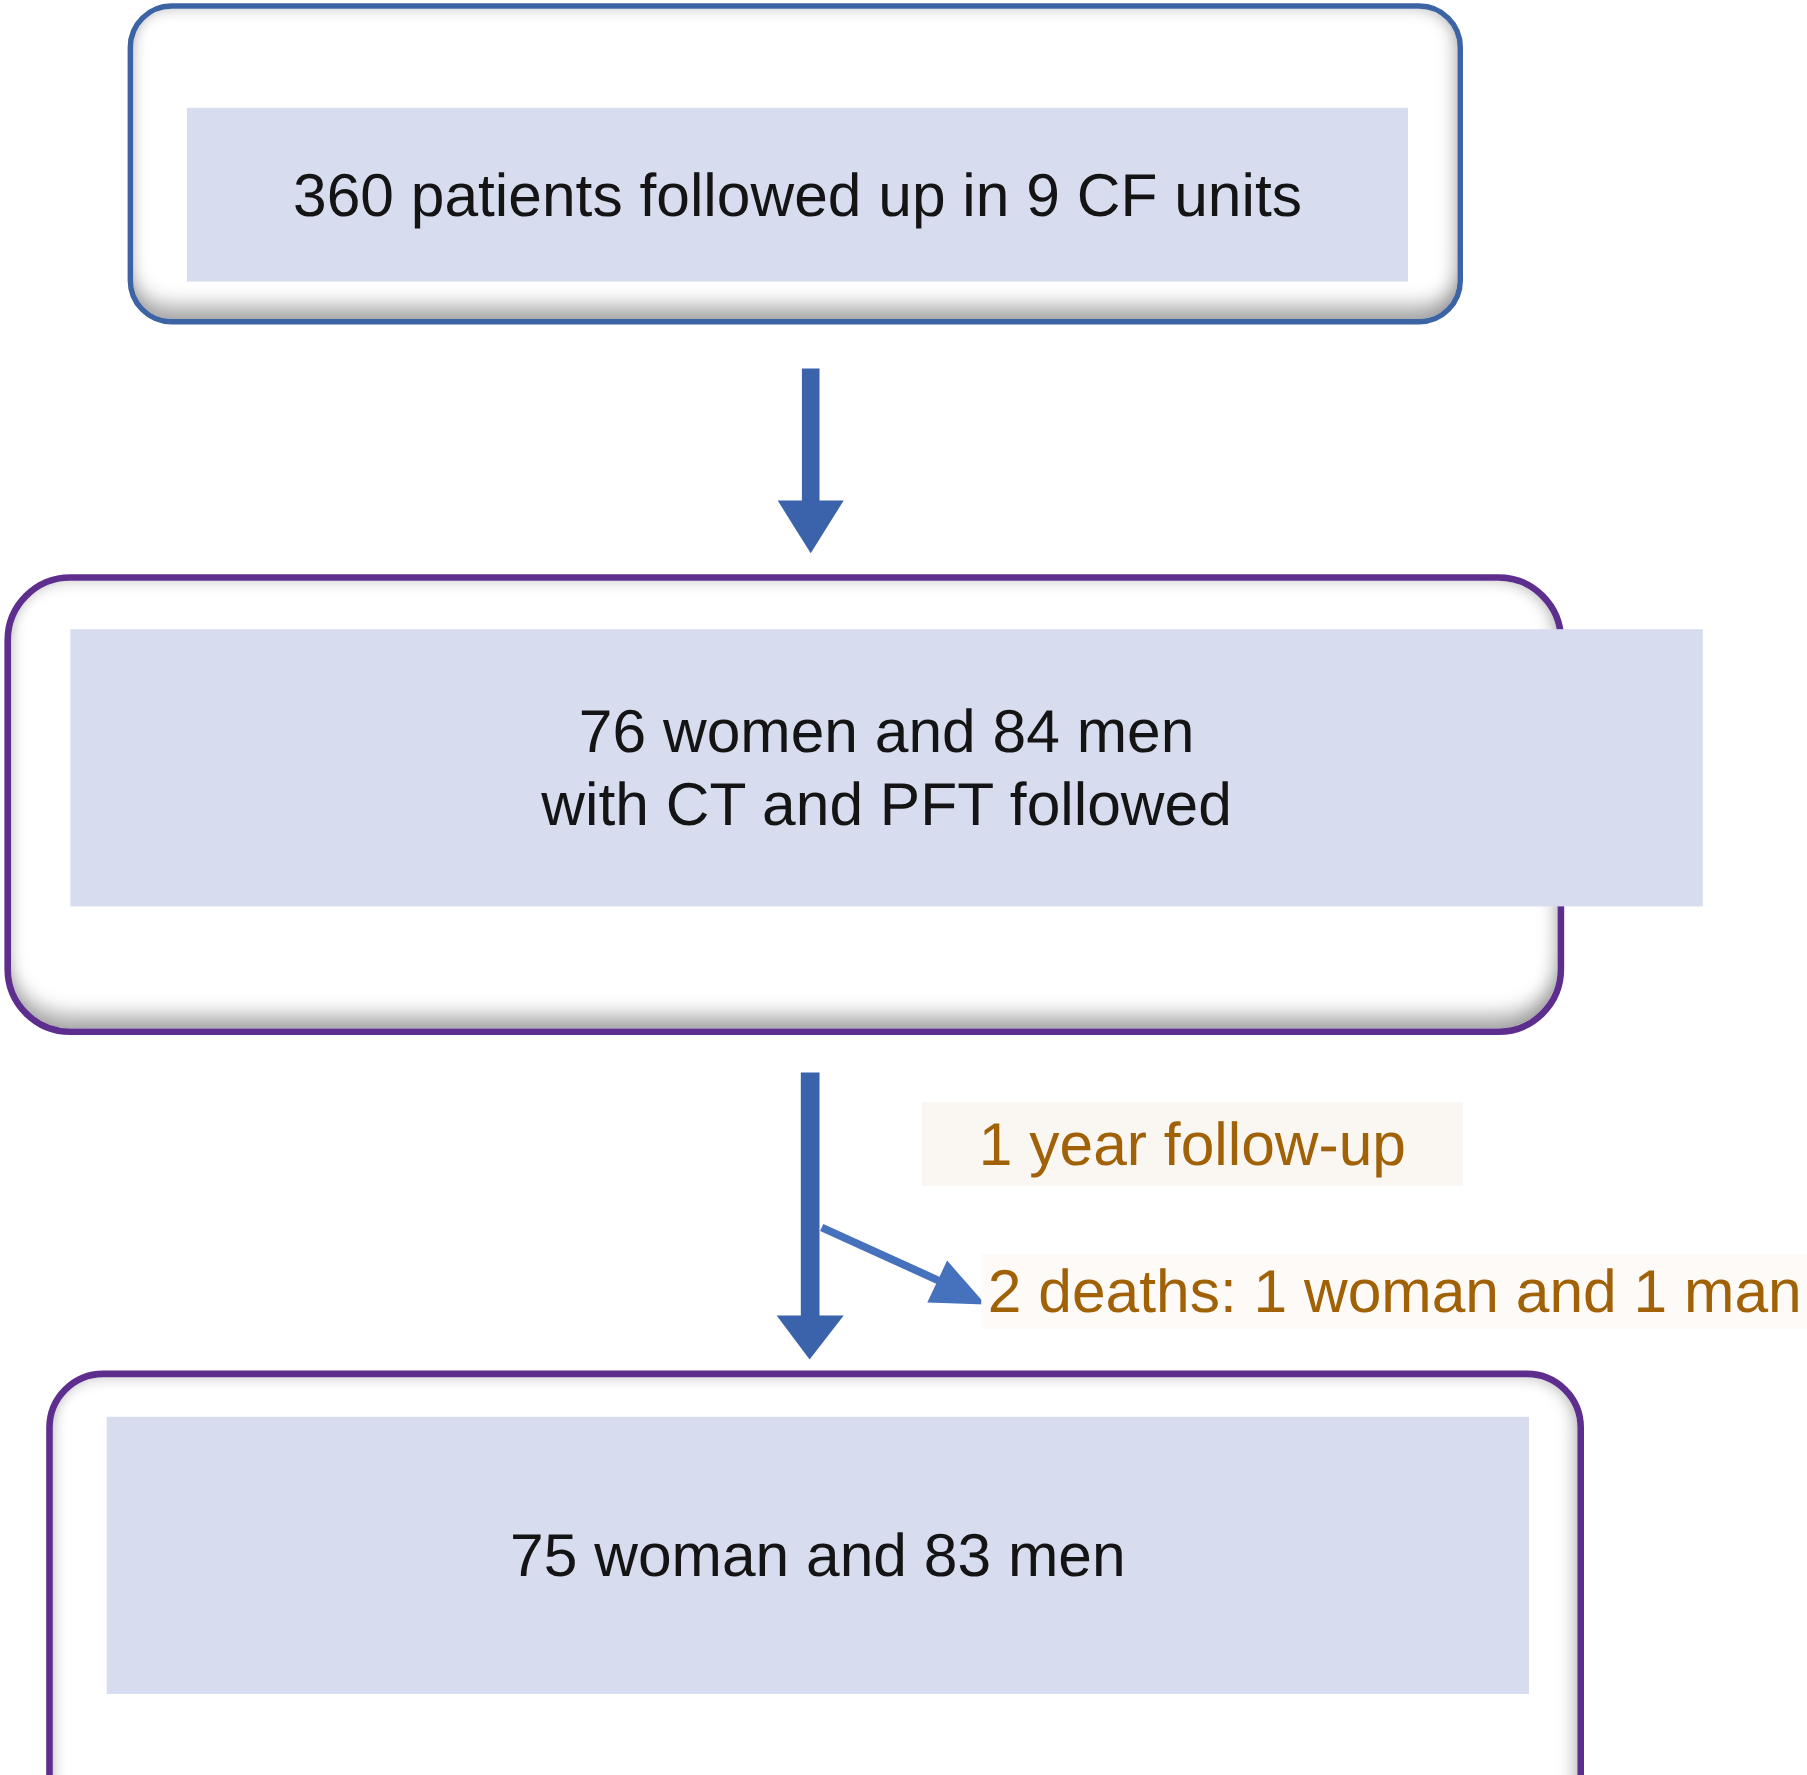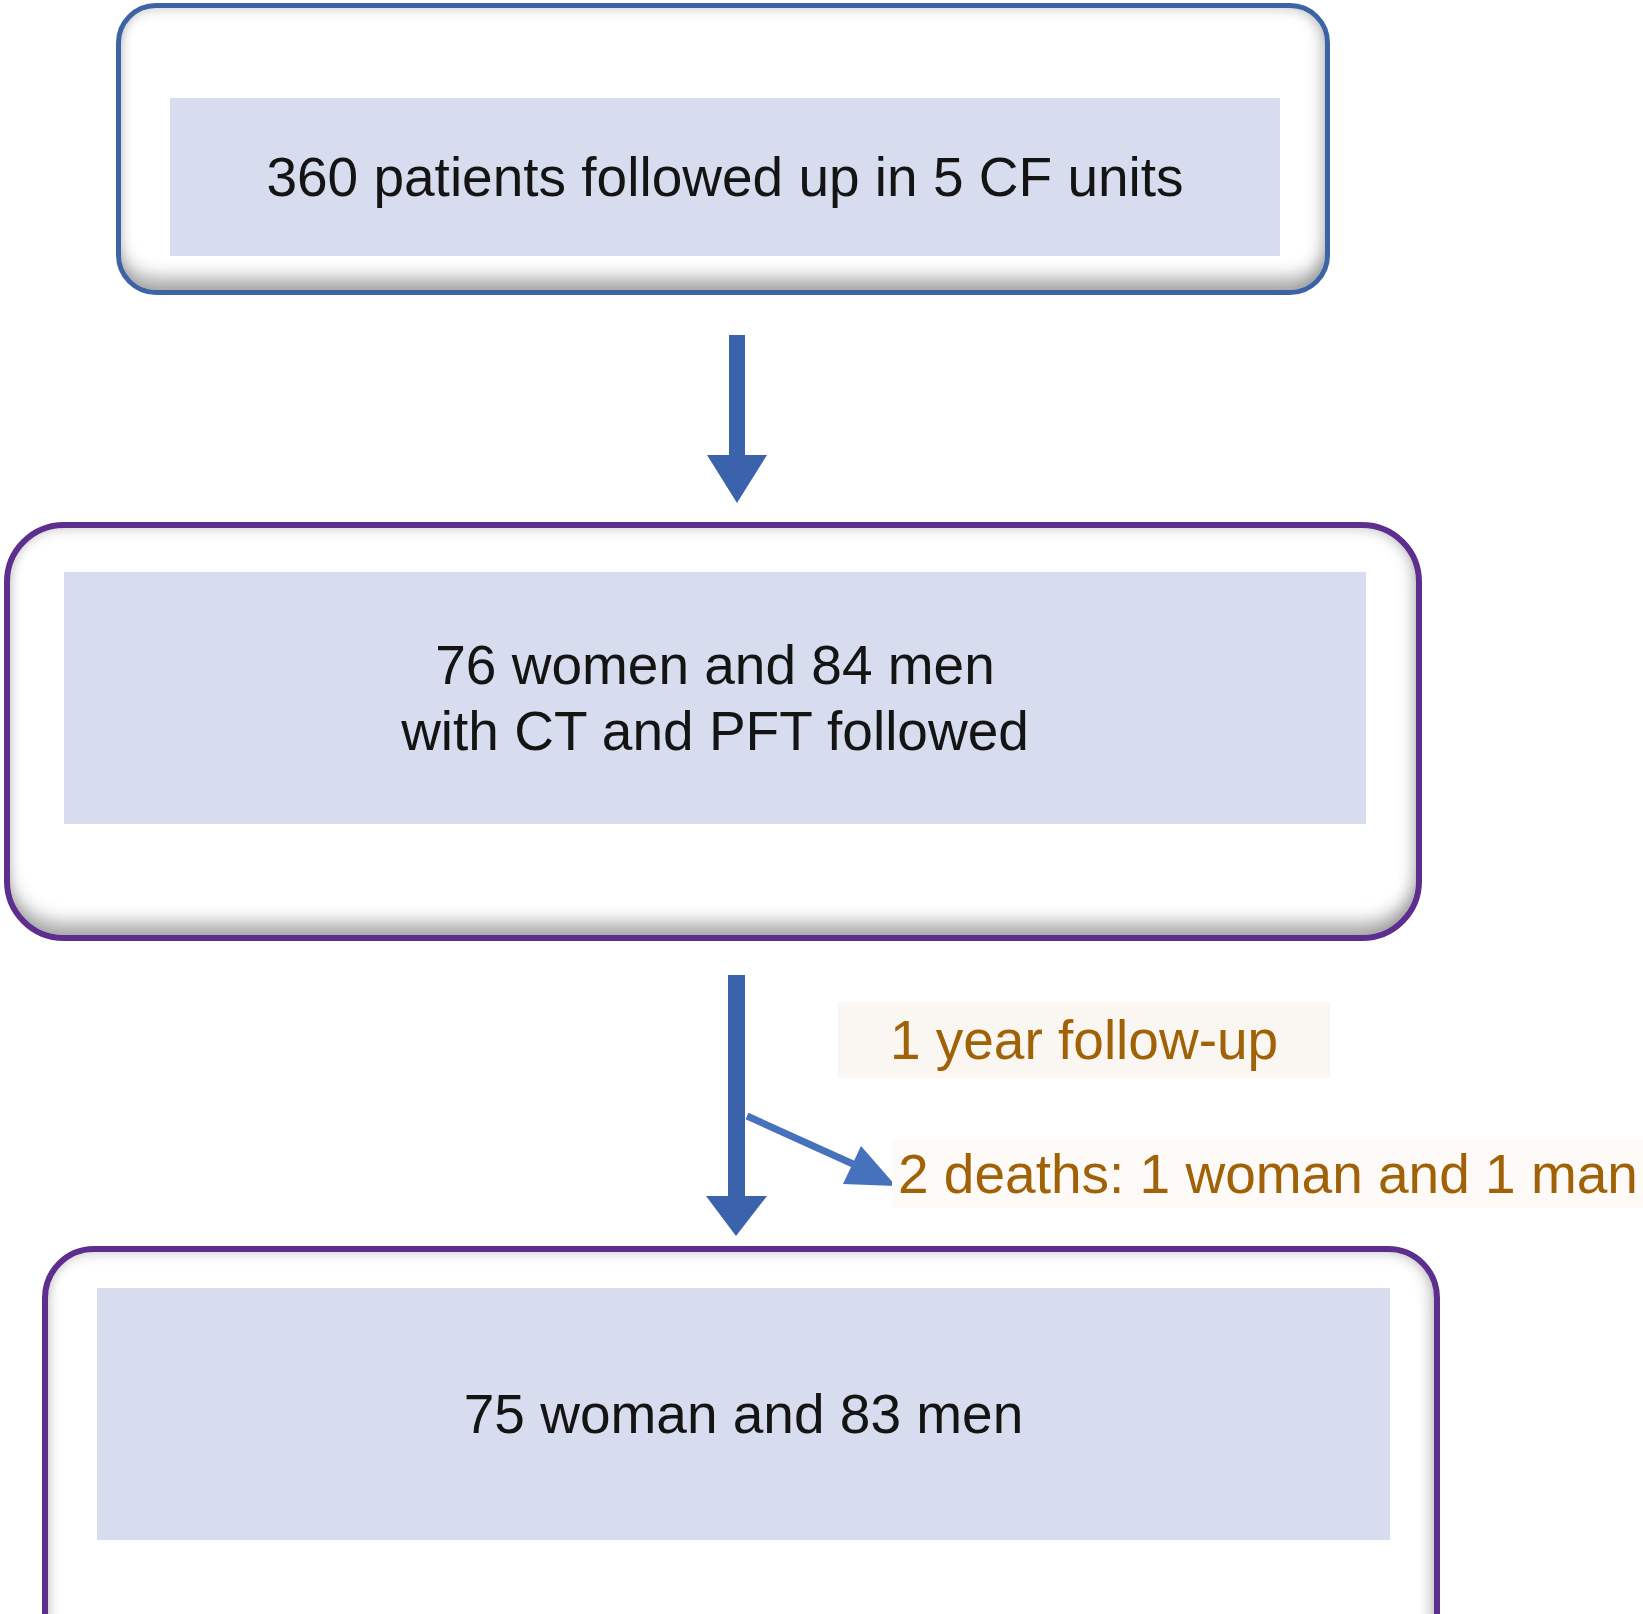--- a/index.html
+++ b/index.html
@@ -47,21 +47,21 @@
   .fill {
     position: absolute;
     background: #d7ddee;
     display: flex;
     flex-direction: column;
     align-items: center;
     justify-content: center;
     text-align: center;
   }
   .box1 .fill { left: 49px; top: 90px;  width: 1110px; height: 158px; }
-  .box2 .fill { left: 54px; top: 44px;  width: 1302px; height: 252px; }
+  .box2 .fill { left: 54px; top: 44px;  width: 1484px; height: 252px; }
   .box3 .fill { left: 49px; top: 36px;  width: 1293px; height: 252px; }
   .boxtext {
     font-size: 55px;
     line-height: 66px;
     color: #141414;
     white-space: nowrap;
   }
   .arrows {
     position: absolute;
     left: 0; top: 0;
@@ -95,21 +95,21 @@
     padding: 0 6px;
   }
 </style>
 </head>
 <body>
 
 <div class="canvas">
 
   <div class="box box1">
     <div class="fill">
-      <div class="boxtext">360 patients followed up in 5 CF units</div>
+      <div class="boxtext">360 patients followed up in 9 CF units</div>
     </div>
   </div>
 
   <div class="box box2">
     <div class="fill">
       <div class="boxtext">76 women and 84 men</div>
       <div class="boxtext">with CT and PFT followed</div>
     </div>
   </div>
 

